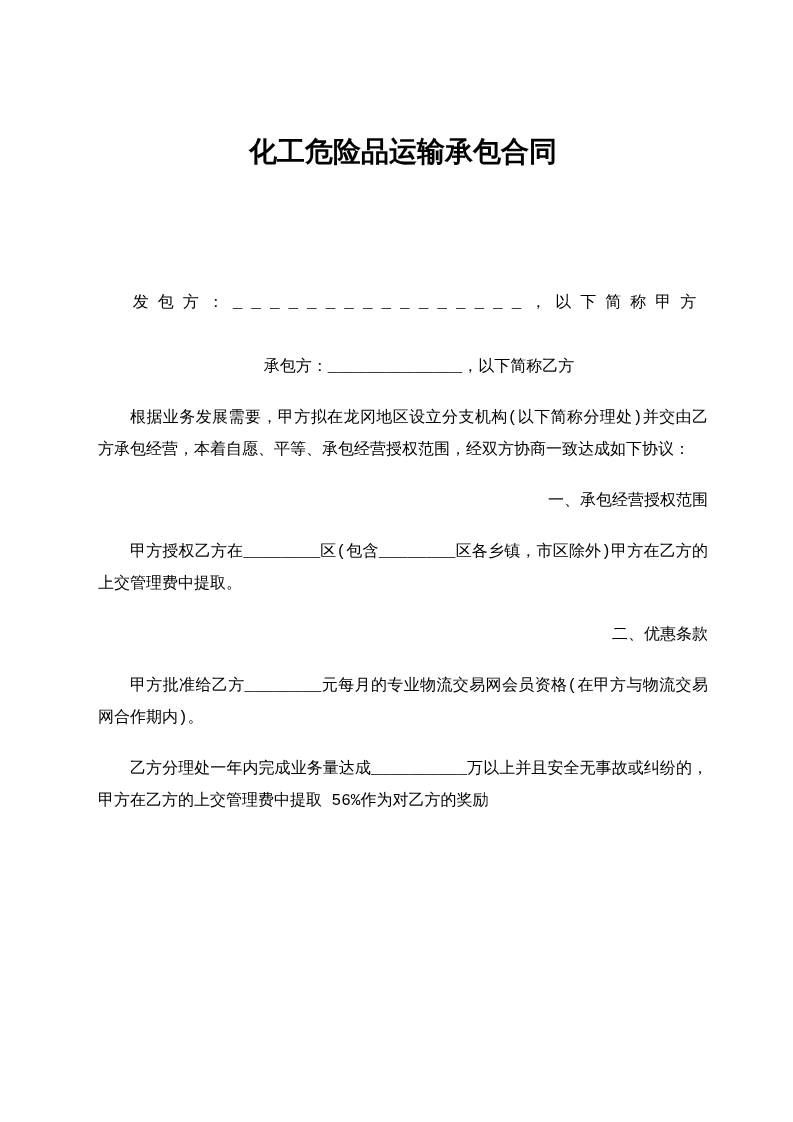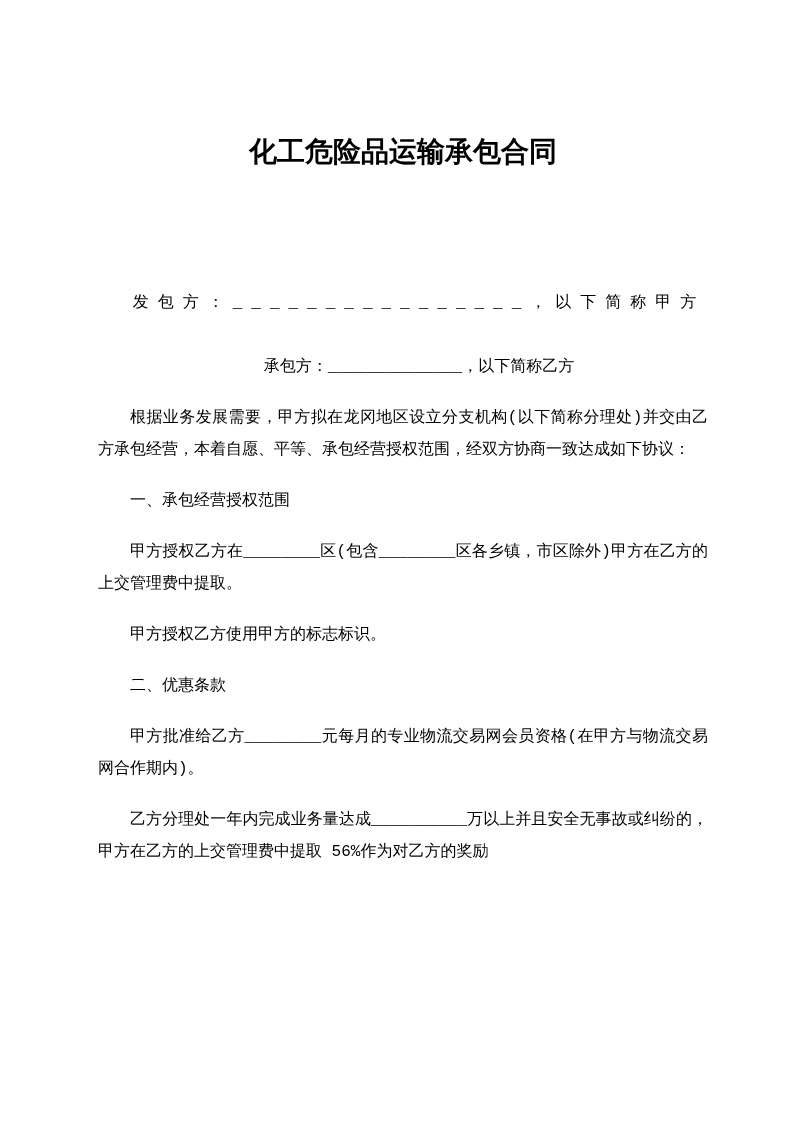--- a/index.html
+++ b/index.html
@@ -37,21 +37,21 @@
   .party-a {
     letter-spacing: 9px;
     text-align: center;
     margin-bottom: 32px;
     white-space: nowrap;
   }
   .party-b {
     text-align: center;
   }
   .section-heading {
-    text-align: left;
+    text-align: right;
   }
   .page-number {
     position: absolute;
     top: 1052px;
     left: 0;
     width: 100%;
     text-align: center;
     font-size: 15px;
     line-height: 20px;
   }
@@ -67,21 +67,20 @@
 
   <p class="para party-b">承包方：______________，以下简称乙方</p>
 
   <p class="para">根据业务发展需要，甲方拟在龙冈地区设立分支机构(以下简称分理处)并交由乙方承包经营，本着自愿、平等、承包经营授权范围，经双方协商一致达成如下协议：</p>
 
   <p class="para section-heading">一、承包经营授权范围</p>
 
   <p class="para">甲方授权乙方在________区(包含________区各乡镇，市区除外)甲方在乙方的上交管理费中提取。</p>
 
 
-  <p class="para">甲方授权乙方使用甲方的标志标识。</p>
 
 
   <p class="para section-heading">二、优惠条款</p>
 
   <p class="para">甲方批准给乙方________元每月的专业物流交易网会员资格(在甲方与物流交易网合作期内)。</p>
 
   <p class="para">乙方分理处一年内完成业务量达成__________万以上并且安全无事故或纠纷的，甲方在乙方的上交管理费中提取 56%作为对乙方的奖励</p>
 
   <div class="page-number">1</div>
 

